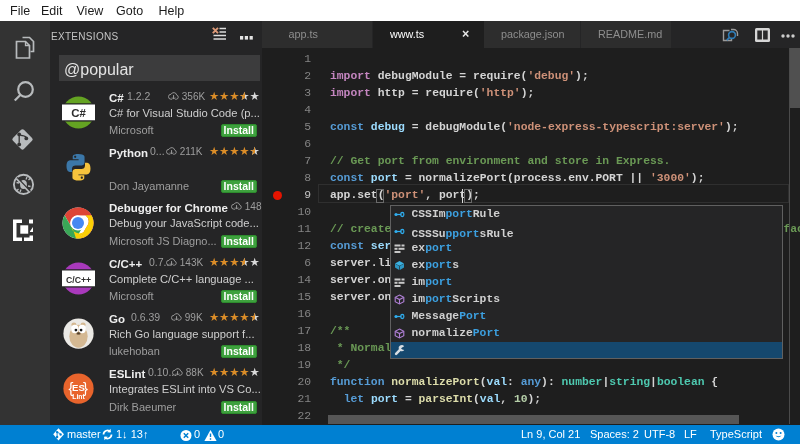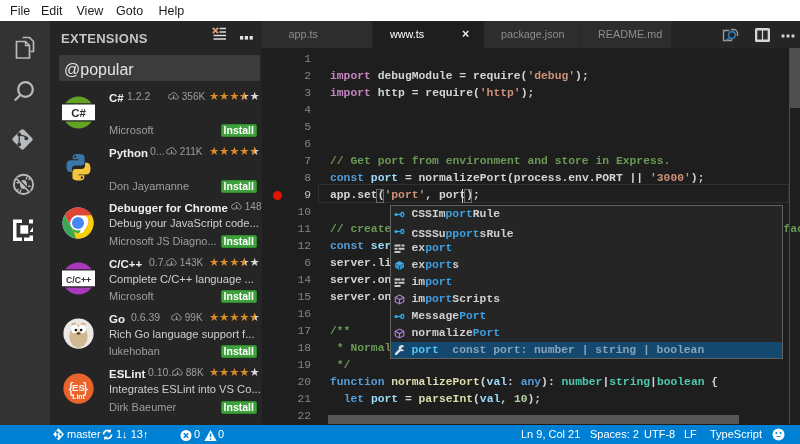--- a/index.html
+++ b/index.html
@@ -64,21 +64,21 @@
 
     <g fill="#ffffff">
       <path d="M13 198.5 L22 198.5 L22 202 L16.5 202 L16.5 216.5 L22 216.5 L22 220 L13 220 Z"></path>
       <path d="M24 198.5 L33 198.5 L33 202.5 L29 202.5 L29 198.5 M33 206 L33 211 L29.5 211 M24 216.5 L24 220 L33 220 L33 214.5 L29.5 214.5 L29.5 216.5 Z"></path>
       <rect x="19.5" y="203.5" width="9.5" height="10" fill="#ffffff" stroke="#333333" stroke-width="1.6"></rect>
     </g>
   </svg>
 </div>
 
 <div id="sidebar"></div>
-<div style="position:absolute;left:61px;top:31px;font-size:13px;color:#c5c5c5;letter-spacing:0.3px;font-weight:bold">EXTENSIONS</div>
+<div style="position:absolute;left:51px;top:31px;font-size:10px;color:#c5c5c5;letter-spacing:0.3px;font-weight:normal">EXTENSIONS</div>
 <svg style="position:absolute;left:212px;top:26.5px" width="14" height="15" viewBox="0 0 14 15">
   <g stroke="#dcdcdc" stroke-width="1.7">
     <path d="M7.5 1.5 L14 1.5 M7.5 5 L14 5 M1.5 8.5 L14 8.5 M1.5 12 L14 12"></path>
   </g>
   <path d="M0.8 0.8 L6 6.2 M6 0.8 L0.8 6.2" stroke="#dd9a78" stroke-width="1.9"></path>
 </svg>
 <svg style="position:absolute;left:240px;top:35.5px" width="13" height="4" viewBox="0 0 13 4">
       <rect x="0" y="0" width="3.2" height="3.6" fill="#e4e4e4"></rect>
       <rect x="4.8" y="0" width="3.2" height="3.6" fill="#e4e4e4"></rect>
       <rect x="9.6" y="0" width="3.2" height="3.6" fill="#e4e4e4"></rect>
@@ -93,20 +93,21 @@
           <rect x="-2" y="9.4" width="40" height="17" rx="2" fill="#fff"></rect>
           <text x="18" y="23.2" font-size="12.5" font-weight="bold" text-anchor="middle" fill="#2d2d2d" font-family="Liberation Sans">C#</text>
         </svg></div>
 <div style="position:absolute;left:109px;top:88.00px;height:17px;line-height:17px;white-space:nowrap"><span class="xname">C#</span></div>
 <div style="position:absolute;left:127px;top:88.00px;height:17px;line-height:17px;white-space:nowrap;color:#9e9e9e;font-size:10.5px">1.2.2</div>
 <div style="position:absolute;left:168px;top:88.00px;height:17px;line-height:17px;color:#9e9e9e;font-size:10px;white-space:nowrap"><svg width="11" height="10" viewBox="0 0 12 11" style="vertical-align:-1px">
           <path d="M3.1 9 A2.7 2.7 0 0 1 3.3 3.6 A3.3 3.3 0 0 1 9.5 4.5 A2.3 2.3 0 0 1 9.3 9 L7.8 9 M4.5 9 L3.1 9" fill="none" stroke="#9e9e9e" stroke-width="1"></path>
           <path d="M6.1 4.5 L6.1 8.6 M4.5 7.2 L6.1 8.9 L7.7 7.2" stroke="#9e9e9e" stroke-width="1.1" fill="none"></path>
         </svg>&nbsp;356K</div>
 <div style="position:absolute;right:2.5px;top:88.00px;height:17px;line-height:17px;font-size:11.5px;letter-spacing:-0.2px;white-space:nowrap"><span style="color:#db8d28">★</span><span style="color:#db8d28">★</span><span style="color:#db8d28">★</span><span style="position:relative;display:inline-block;color:#dadada">★<span style="position:absolute;left:0;top:0;width:55%;overflow:hidden;color:#db8d28">★</span></span><span style="color:#dadada">★</span></div>
+<div style="position:absolute;left:109px;top:105.00px;height:17px;line-height:17px;color:#cfcfcf;font-size:11.2px;white-space:nowrap;width:154px;overflow:hidden">C#&nbsp;for&nbsp;Visual&nbsp;Studio&nbsp;Code&nbsp;(p...</div>
 <div style="position:absolute;left:109px;top:122.30px;height:17px;line-height:17px;color:#9e9e9e;font-size:11px;white-space:nowrap">Microsoft</div>
 <div class="install" style="top:124.30px">Install</div>
 <div style="position:absolute;left:61.80px;top:151.44px;width:33px;height:33px;overflow:hidden"><svg width="33" height="33" viewBox="0 0 36 36">
  <path d="M17.9 3.2 C11.3 3.2 11.7 6.1 11.7 6.1 L11.7 9.1 L18.1 9.1 L18.1 10.0 L9.2 10.0 C9.2 10.0 4.9 9.5 4.9 16.3 C4.9 23.1 8.7 22.8 8.7 22.8 L10.9 22.8 L10.9 19.7 C10.9 19.7 10.8 15.9 14.6 15.9 L21.0 15.9 C21.0 15.9 24.6 16.0 24.6 12.4 L24.6 6.5 C24.6 6.5 25.1 3.2 17.9 3.2 Z M14.4 5.2 C15.1 5.2 15.6 5.7 15.6 6.4 C15.6 7.1 15.1 7.6 14.4 7.6 C13.7 7.6 13.2 7.1 13.2 6.4 C13.2 5.7 13.7 5.2 14.4 5.2 Z" fill="#3b77a8"></path>
  <path d="M18.1 32.3 C24.7 32.3 24.3 29.4 24.3 29.4 L24.3 26.4 L17.9 26.4 L17.9 25.5 L26.8 25.5 C26.8 25.5 31.1 26.0 31.1 19.2 C31.1 12.4 27.3 12.7 27.3 12.7 L25.1 12.7 L25.1 15.8 C25.1 15.8 25.2 19.6 21.4 19.6 L15.0 19.6 C15.0 19.6 11.4 19.5 11.4 23.1 L11.4 29.0 C11.4 29.0 10.9 32.3 18.1 32.3 Z M21.6 30.3 C20.9 30.3 20.4 29.8 20.4 29.1 C20.4 28.4 20.9 27.9 21.6 27.9 C22.3 27.9 22.8 28.4 22.8 29.1 C22.8 29.8 22.3 30.3 21.6 30.3 Z" fill="#f6c33c"></path>
         </svg></div>
 <div style="position:absolute;left:109px;top:143.24px;height:17px;line-height:17px;white-space:nowrap"><span class="xname">Python</span></div>
 <div style="position:absolute;left:150px;top:143.24px;height:17px;line-height:17px;white-space:nowrap;color:#9e9e9e;font-size:10.5px">0...</div>
 <div style="position:absolute;left:166px;top:143.24px;height:17px;line-height:17px;color:#9e9e9e;font-size:10px;white-space:nowrap"><svg width="11" height="10" viewBox="0 0 12 11" style="vertical-align:-1px">
           <path d="M3.1 9 A2.7 2.7 0 0 1 3.3 3.6 A3.3 3.3 0 0 1 9.5 4.5 A2.3 2.3 0 0 1 9.3 9 L7.8 9 M4.5 9 L3.1 9" fill="none" stroke="#9e9e9e" stroke-width="1"></path>
@@ -224,20 +225,21 @@
 
 <div style="position:absolute;left:272.9px;top:190.9px;width:9.2px;height:9.2px;border-radius:50%;background:#e51400"></div>
 
 <div class="gut" style="top:51.41px;color:#858585">1</div>
 <div class="gut" style="top:68.39px;color:#858585">2</div>
 <div class="cl" style="top:68.39px"><span style="color:#c586c0">import</span><span style="color:#d4d4d4">&nbsp;debugModule&nbsp;=&nbsp;require(</span><span style="color:#ce9178">'debug'</span><span style="color:#d4d4d4">);</span></div>
 <div class="gut" style="top:85.37px;color:#858585">3</div>
 <div class="cl" style="top:85.37px"><span style="color:#c586c0">import</span><span style="color:#d4d4d4">&nbsp;http&nbsp;=&nbsp;require(</span><span style="color:#ce9178">'http'</span><span style="color:#d4d4d4">);</span></div>
 <div class="gut" style="top:102.35px;color:#858585">4</div>
 <div class="gut" style="top:119.33px;color:#858585">5</div>
+<div class="cl" style="top:119.33px"><span style="color:#569cd6">const</span><span style="color:#d4d4d4">&nbsp;</span><span style="color:#9cdcfe">debug</span><span style="color:#d4d4d4">&nbsp;=&nbsp;debugModule(</span><span style="color:#ce9178">'node-express-typescript:server'</span><span style="color:#d4d4d4">);</span></div>
 <div class="gut" style="top:136.31px;color:#858585">6</div>
 <div class="gut" style="top:153.29px;color:#858585">7</div>
 <div class="cl" style="top:153.29px"><span style="color:#6a9955">//&nbsp;Get&nbsp;port&nbsp;from&nbsp;environment&nbsp;and&nbsp;store&nbsp;in&nbsp;Express.</span></div>
 <div class="gut" style="top:170.27px;color:#858585">8</div>
 <div class="cl" style="top:170.27px"><span style="color:#569cd6">const</span><span style="color:#d4d4d4">&nbsp;</span><span style="color:#9cdcfe">port</span><span style="color:#d4d4d4">&nbsp;=&nbsp;normalizePort(process.env.PORT&nbsp;||&nbsp;</span><span style="color:#ce9178">'3000'</span><span style="color:#d4d4d4">);</span></div>
 <div class="gut" style="top:187.25px;color:#c6c6c6">9</div>
 <div class="cl" style="top:187.25px"><span style="color:#d4d4d4">app.set(</span><span style="color:#ce9178">'port'</span><span style="color:#d4d4d4">,&nbsp;port);</span></div>
 <div class="gut" style="top:204.23px;color:#858585">10</div>
 <div class="gut" style="top:221.21px;color:#858585">11</div>
 <div class="cl" style="top:221.21px"><span style="color:#6a9955">//&nbsp;create</span></div>
@@ -323,21 +325,20 @@
       </svg></div>
 <div class="prow" style="top:307.73px;height:16.89px;line-height:16.89px"><span style="color:#d0d0d0">Message</span><span style="color:#3ca0e0">Port</span></div>
 <div style="position:absolute;left:393.5px;top:327.57px;z-index:42;line-height:0"><svg width="11" height="11" viewBox="0 0 11 11">
         <path d="M5.5 1 L9.8 3.3 L9.8 7.7 L5.5 10 L1.2 7.7 L1.2 3.3 Z" fill="none" stroke="#b180d7" stroke-width="1.1"></path>
         <path d="M1.5 3.4 L5.5 5.6 L9.5 3.4 M5.5 5.6 L5.5 9.8" stroke="#b180d7" stroke-width="1.1" fill="none"></path>
       </svg></div>
 <div class="prow" style="top:324.62px;height:16.89px;line-height:16.89px"><span style="color:#d0d0d0">normalize</span><span style="color:#3ca0e0">Port</span></div>
 <div style="position:absolute;left:393.5px;top:344.46px;z-index:42;line-height:0"><svg width="12" height="12" viewBox="0 0 12 12">
         <path d="M10.2 2.2 A3.2 3.2 0 0 0 6 1.6 A3.2 3.2 0 0 0 4.8 5.3 L1.2 8.9 A1.25 1.25 0 0 0 3 10.7 L6.6 7.1 A3.2 3.2 0 0 0 10.3 5.9 L8.3 5.5 L7 4.2 Z" fill="#d8dee3"></path>
       </svg></div>
-<div class="prow" style="top:341.51px;height:16.89px;line-height:16.89px"><span style="color:#55c3f0">port</span><span>&nbsp;&nbsp;</span><span style="color:#85a3ba">const&nbsp;port:&nbsp;number&nbsp;|&nbsp;string&nbsp;|&nbsp;boolean</span></div>
 
 <div id="statusbar">
   <svg class="it" style="left:53px;top:3px" width="12" height="13" viewBox="0 0 12 13">
     <path d="M5.5 0.2 L11 6.3 L5.5 12.6 L0.2 6.3 Z" fill="#fff"></path>
     <circle cx="4.1" cy="4.1" r="1.2" fill="#0080d2"></circle>
     <circle cx="7.6" cy="6.5" r="1.2" fill="#0080d2"></circle>
     <circle cx="4.1" cy="9" r="1.2" fill="#0080d2"></circle>
     <path d="M4.1 5 L4.1 8.2 M4.6 4.6 Q7 5 7.3 6" stroke="#0080d2" stroke-width="0.9" fill="none"></path>
   </svg>
   <span class="it" style="left:67px">master</span>

